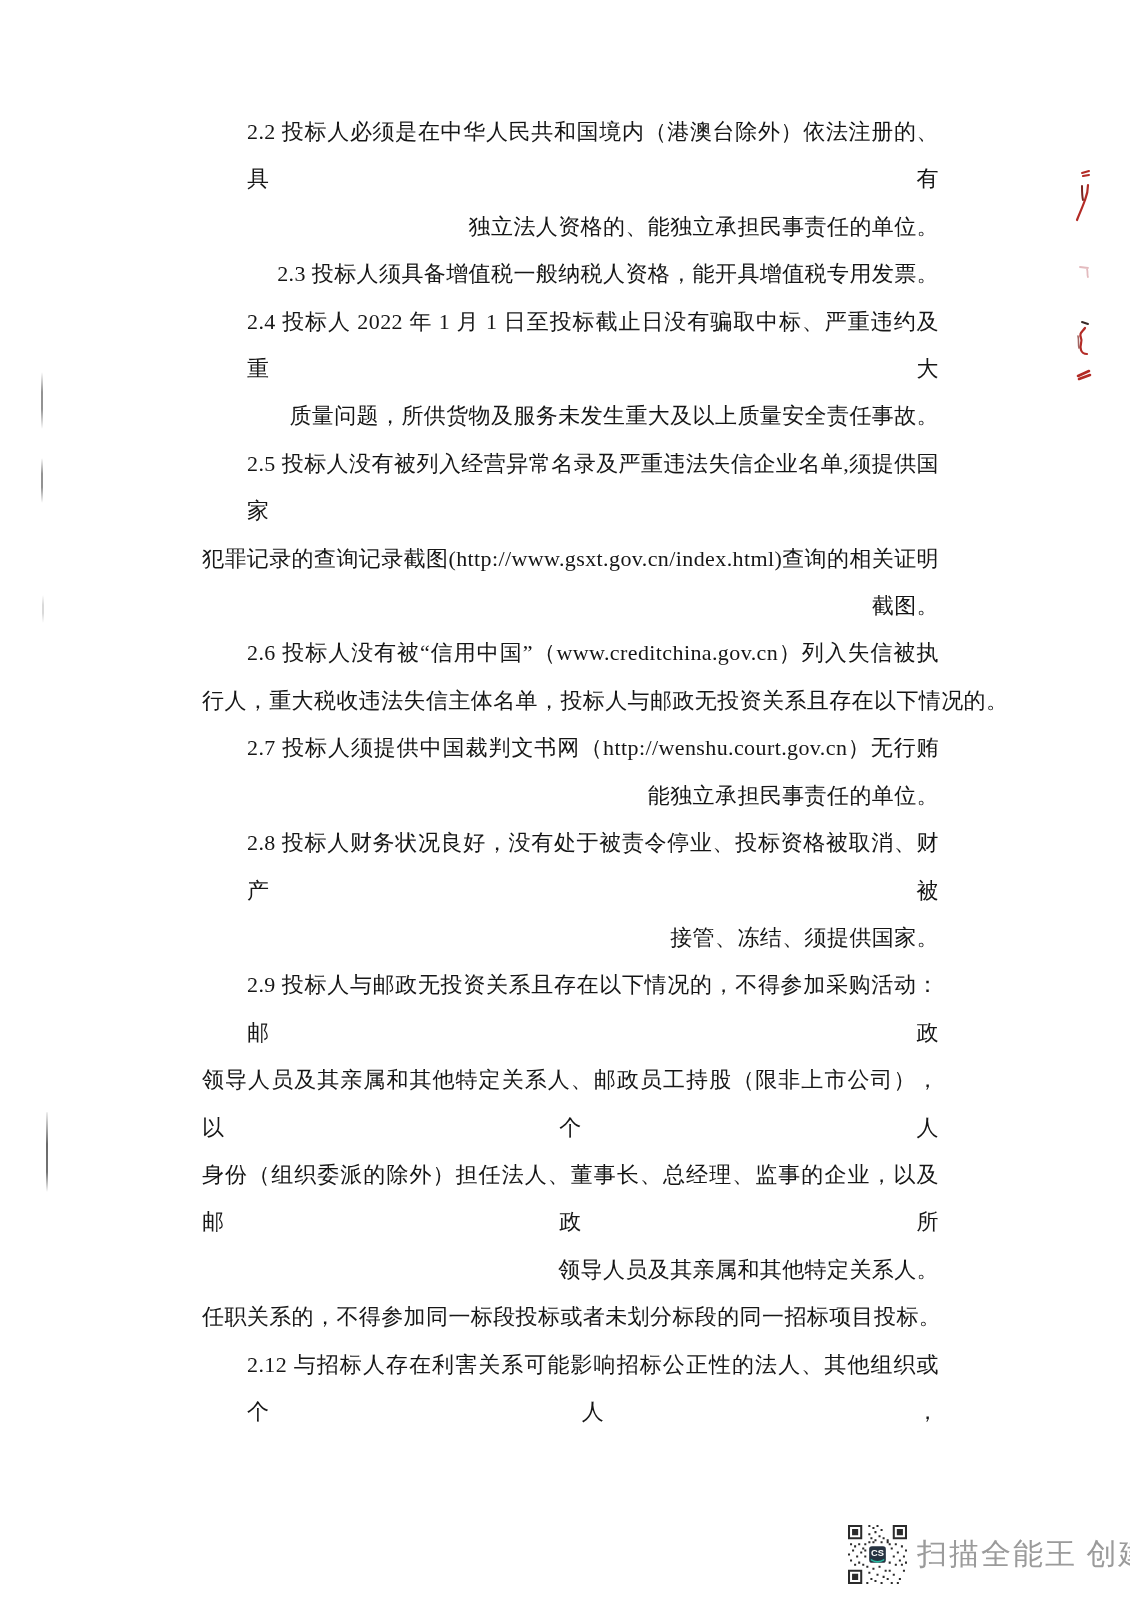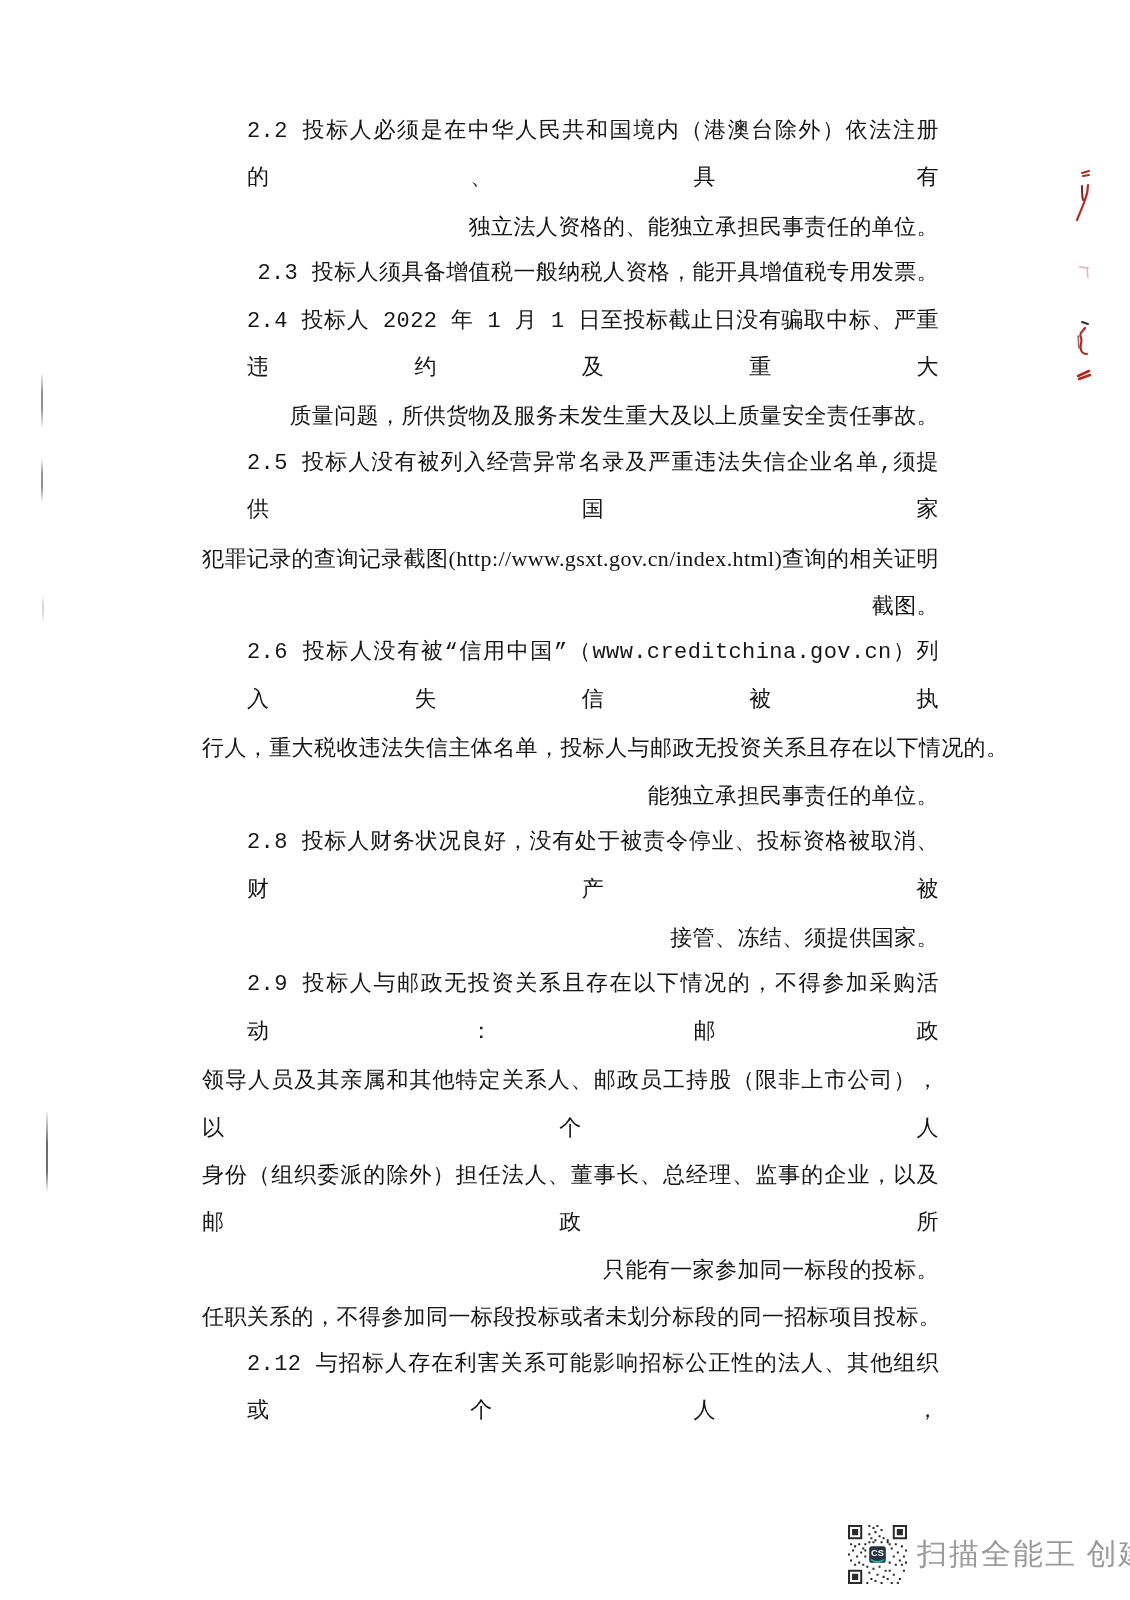--- a/index.html
+++ b/index.html
@@ -26,21 +26,21 @@
     letter-spacing: 0.4px;
     -webkit-font-smoothing: antialiased;
   }
   .paragraph { }
   .line { white-space: nowrap; overflow: visible; text-align: right; }
   .line.fill {
     white-space: normal;
     text-align: justify;
     text-align-last: justify;
   }
-  .line.first { padding-left: 45px; font-family: Liberation Mono, monospace; }
+  .line.first { padding-left: 45px; }
 
   
   .scan-line {
     position: absolute;
     width: 2px;
     background: linear-gradient(to bottom, rgba(120,120,120,0), rgba(110,110,110,0.75) 35%, rgba(110,110,110,0.75) 65%, rgba(120,120,120,0));
     border-radius: 1px;
   }
   .scan-line.a { left: 41px; top: 372px; height: 57px; }
   .scan-line.b { left: 41px; top: 458px; height: 45px; }
@@ -88,31 +88,32 @@
       <div class="paragraph">
         <div class="line first fill">2.5 投标人没有被列入经营异常名录及严重违法失信企业名单,须提供国家</div>
         <div class="line fill">犯罪记录的查询记录截图(http://www.gsxt.gov.cn/index.html)查询的相关证明</div>
         <div class="line">截图。</div>
       </div>
       <div class="paragraph">
         <div class="line first fill">2.6 投标人没有被“信用中国”（www.creditchina.gov.cn）列入失信被执</div>
         <div class="line">行人，重大税收违法失信主体名单，投标人与邮政无投资关系且存在以下情况的。</div>
       </div>
       <div class="paragraph">
+        <div class="line first fill">2.7 投标人须提供中国裁判文书网（http://wenshu.court.gov.cn）无行贿</div>
         <div class="line">能独立承担民事责任的单位。</div>
       </div>
       <div class="paragraph">
         <div class="line first fill">2.8 投标人财务状况良好，没有处于被责令停业、投标资格被取消、财产被</div>
         <div class="line">接管、冻结、须提供国家。</div>
       </div>
       <div class="paragraph">
         <div class="line first fill">2.9 投标人与邮政无投资关系且存在以下情况的，不得参加采购活动：邮政</div>
         <div class="line fill">领导人员及其亲属和其他特定关系人、邮政员工持股（限非上市公司），以个人</div>
         <div class="line fill">身份（组织委派的除外）担任法人、董事长、总经理、监事的企业，以及邮政所</div>
-        <div class="line">只能有一家参加同一标段的投标。</div>
+        <div class="line">领导人员及其亲属和其他特定关系人。</div>
       </div>
       <div class="paragraph">
         <div class="line">任职关系的，不得参加同一标段投标或者未划分标段的同一招标项目投标。</div>
       </div>
       <div class="paragraph">
         <div class="line first fill">2.12 与招标人存在利害关系可能影响招标公正性的法人、其他组织或个人，</div>
       </div>
     </div>
 
   <div class="scan-line a"></div>

